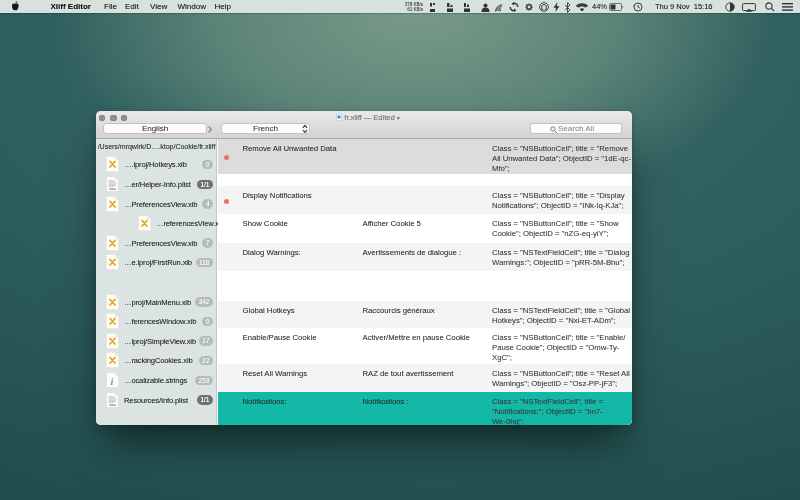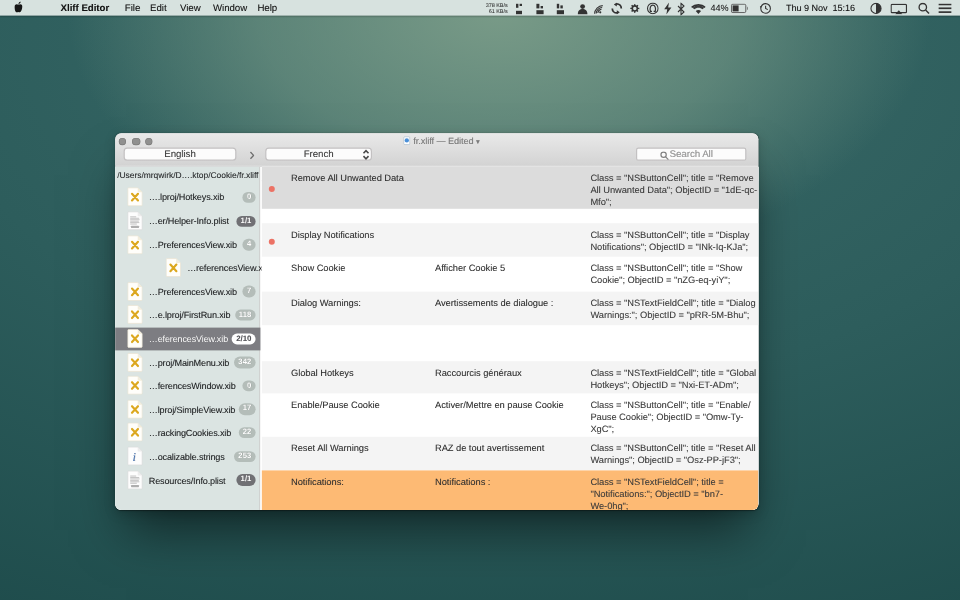--- a/index.html
+++ b/index.html
@@ -185,21 +185,21 @@
 
 <div id="window">
   <div id="header">
     <div class="tlight" style="left:2.8px;"></div>
     <div class="tlight" style="left:14.3px;"></div>
     <div class="tlight" style="left:24.9px;"></div>
     <div id="titlebox"><svg width="6" height="8" viewBox="0 0 6 8" style="vertical-align:-1px;">
           <rect x="0.5" y="1" width="5" height="6.5" rx="0.8" fill="#fff" stroke="#9db6c8" stroke-width="0.5"></rect>
           <circle cx="3" cy="4" r="1.8" fill="#4a90d9"></circle>
         </svg> fr.xliff — Edited <span style="font-size:6px;">▾</span></div>
-    <div class="tbtn" style="left:7px; top:12px; width:94px;">English</div>
+    <div class="tbtn" style="left:7px; top:12px; width:104px;">English</div>
     <svg style="position:absolute; left:111.5px; top:14.5px;" width="4" height="7" viewBox="0 0 4 7">
         <path d="M0.7 0.7 L3.3 3.5 L0.7 6.3" stroke="#6e6e6e" fill="none" stroke-width="1.1"></path>
       </svg>
     <div class="tbtn" style="left:125px; top:12px; width:89px;">French<svg width="6" height="10" viewBox="0 0 6 10" style="position:absolute; right:1px; top:0px;">
           <path d="M0.9 3.7 L3 1.5 L5.1 3.7 M0.9 6.1 L3 8.3 L5.1 6.1" fill="none" stroke="#484848" stroke-width="1.3"></path>
         </svg></div>
     <div class="tbtn" style="left:434px; top:12px; width:92px; border-radius:2px; color:#9a9a9a; text-align:left; padding-left:27px;"><svg width="8" height="8" viewBox="0 0 8 8" style="position:absolute; left:19px; top:1.5px;">
           <circle cx="3" cy="3" r="2.2" fill="none" stroke="#818181" stroke-width="1"></circle>
           <path d="M4.7 4.7 L7 7" stroke="#818181" stroke-width="1"></path>
         </svg>Search All</div>
@@ -255,29 +255,20 @@
           <span class="badge">7</span>
         </div>
         <div class="sbitem" style="top: 113.9px;">
           <svg class="icon" viewBox="0 0 13 16">
             <path d="M1 0.5 L8.8 0.5 L12.5 4.2 L12.5 15 A0.8 0.8 0 0 1 11.7 15.5 L1 15.5 A0.8 0.8 0 0 1 0.5 15 L0.5 1 A0.8 0.8 0 0 1 1 0.5 Z" fill="#fffefa" stroke="#e9e2cf" stroke-width="0.6"></path>
             <path d="M8.8 0.5 L8.8 4.2 L12.5 4.2 Z" fill="#f1ecdc"></path>
             <path d="M4 5.5 L9 11 M9 5.5 L4 11" stroke="#dca81f" stroke-width="1.8" stroke-linecap="round"></path>
           </svg>
           <span class="txt">…e.lproj/FirstRun.xib</span>
           <span class="badge">118</span>
-        </div>
-        <div class="sbitem sel" style="top: 133.5px;">
-          <svg class="icon" viewBox="0 0 13 16">
-            <path d="M1 0.5 L8.8 0.5 L12.5 4.2 L12.5 15 A0.8 0.8 0 0 1 11.7 15.5 L1 15.5 A0.8 0.8 0 0 1 0.5 15 L0.5 1 A0.8 0.8 0 0 1 1 0.5 Z" fill="#fffefa" stroke="#e9e2cf" stroke-width="0.6"></path>
-            <path d="M8.8 0.5 L8.8 4.2 L12.5 4.2 Z" fill="#f1ecdc"></path>
-            <path d="M4 5.5 L9 11 M9 5.5 L4 11" stroke="#dca81f" stroke-width="1.8" stroke-linecap="round"></path>
-          </svg>
-          <span class="txt">…eferencesView.xib</span>
-          <span class="badge sel">2/10</span>
         </div>
         <div class="sbitem" style="top: 153.1px;">
           <svg class="icon" viewBox="0 0 13 16">
             <path d="M1 0.5 L8.8 0.5 L12.5 4.2 L12.5 15 A0.8 0.8 0 0 1 11.7 15.5 L1 15.5 A0.8 0.8 0 0 1 0.5 15 L0.5 1 A0.8 0.8 0 0 1 1 0.5 Z" fill="#fffefa" stroke="#e9e2cf" stroke-width="0.6"></path>
             <path d="M8.8 0.5 L8.8 4.2 L12.5 4.2 Z" fill="#f1ecdc"></path>
             <path d="M4 5.5 L9 11 M9 5.5 L4 11" stroke="#dca81f" stroke-width="1.8" stroke-linecap="round"></path>
           </svg>
           <span class="txt">…proj/MainMenu.xib</span>
           <span class="badge">342</span>
         </div>
@@ -364,20 +355,20 @@
         <div class="row" style="top: 189px; height: 36px; background: rgb(255, 255, 255);">
           <span class="src">Enable/Pause Cookie</span>
           <span class="tgt">Activer/Mettre en pause Cookie</span>
           <span class="note">Class = "NSButtonCell"; title = "Enable/<br>Pause Cookie"; ObjectID = "Omw-Ty-<br>XgC";</span>
         </div>
         <div class="row" style="top: 225px; height: 28px; background: rgb(244, 244, 244);">
           <span class="src">Reset All Warnings</span>
           <span class="tgt">RAZ de tout avertissement</span>
           <span class="note">Class = "NSButtonCell"; title = "Reset All<br>Warnings"; ObjectID = "Osz-PP-jF3";</span>
         </div>
-        <div class="row" style="top: 253px; height: 33px; background: #fdba74;">
+        <div class="row" style="top: 253px; height: 33px; background: #14b8a6;">
           <span class="src">Notifications:</span>
           <span class="tgt">Notifications :</span>
           <span class="note">Class = "NSTextFieldCell"; title =<br>"Notifications:"; ObjectID = "bn7-<br>We-0hg";</span>
         </div>
       </div>
   </div>
 </div>
 
 </body></html>

